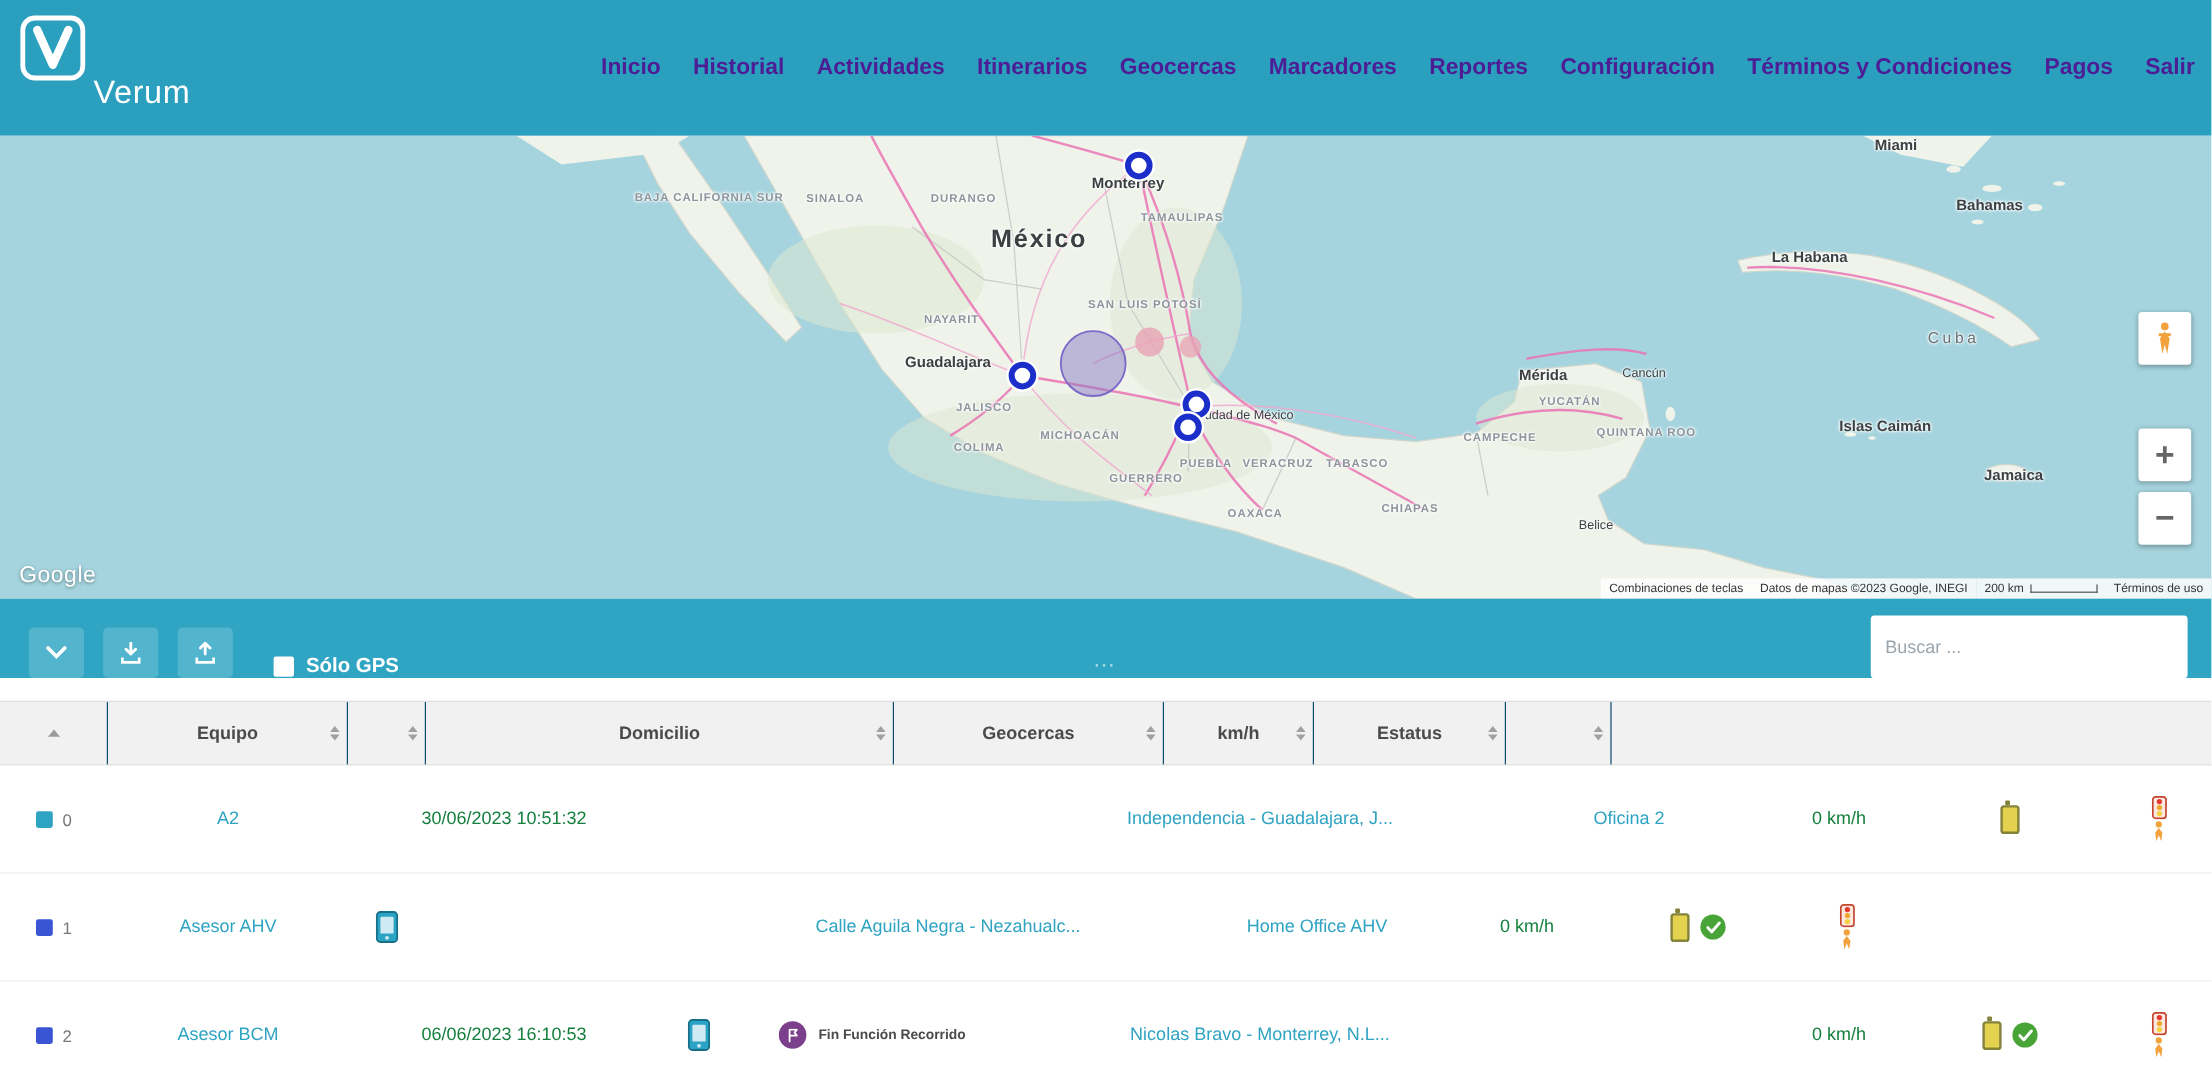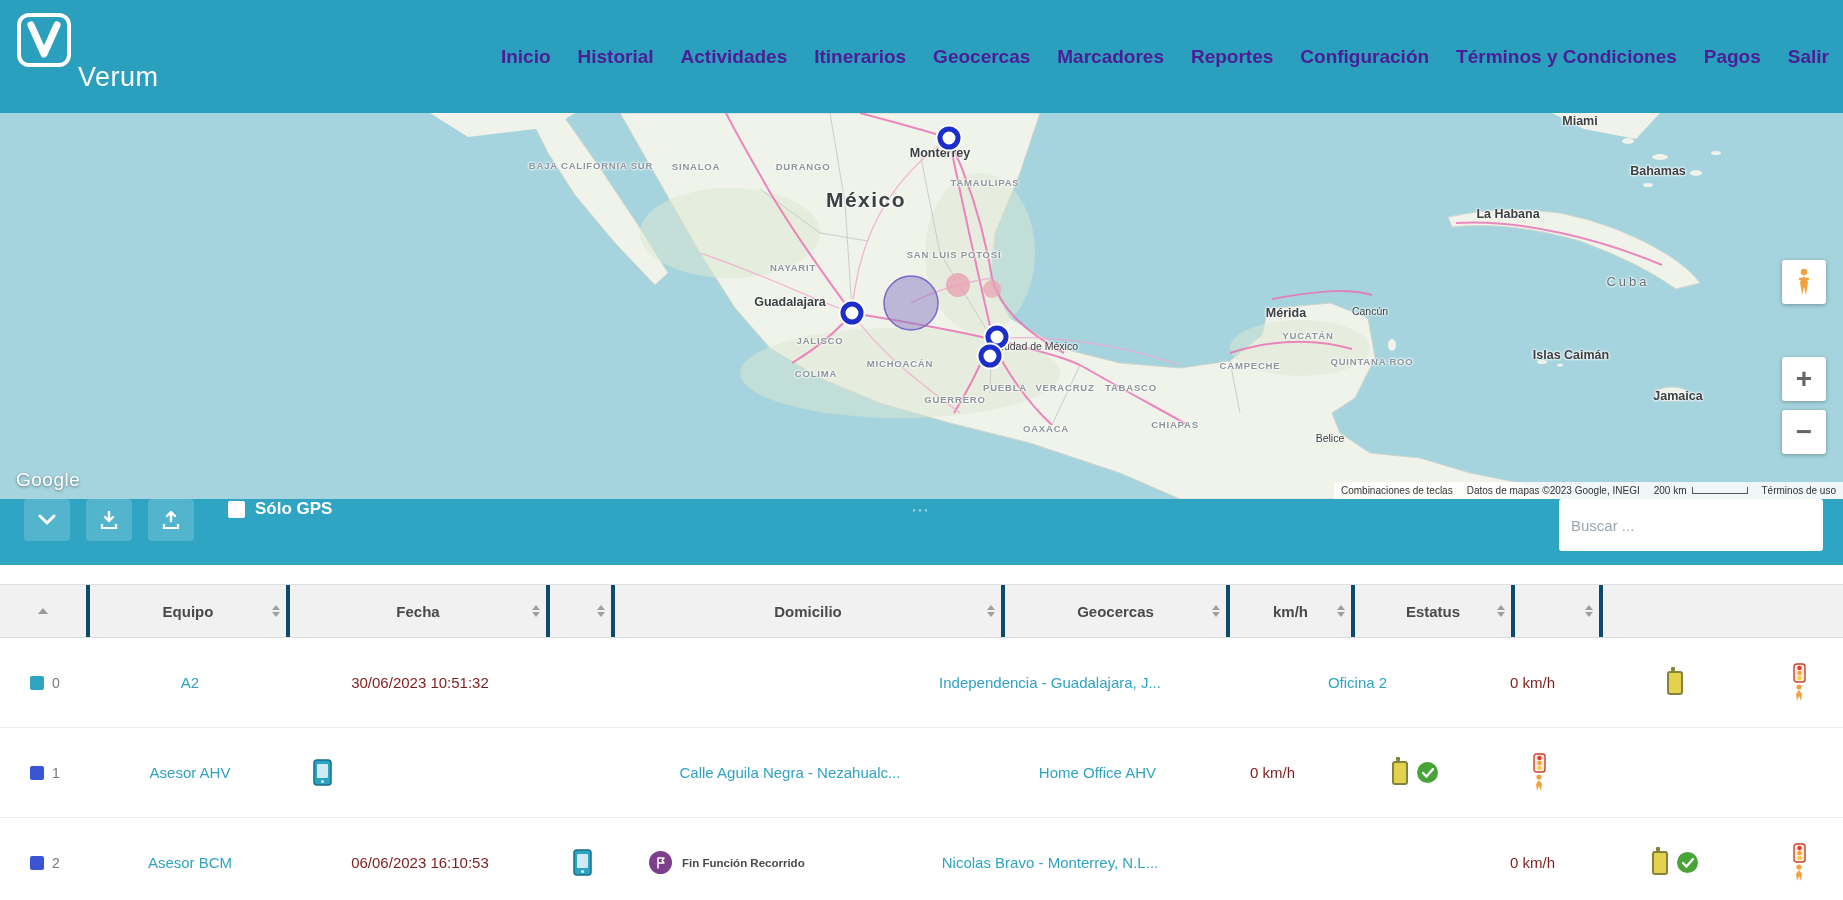--- a/index.html
+++ b/index.html
@@ -29,51 +29,51 @@
           box-shadow:0 1px 4px rgba(0,0,0,.3);display:flex;align-items:center;justify-content:center;cursor:pointer;z-index:5}
   .zoomtxt{font-size:28px;color:#666;font-weight:bold;line-height:1}
   .google{position:absolute;left:16px;bottom:8px;color:#fff;font-size:19px;letter-spacing:.5px;
           text-shadow:0 1px 3px rgba(0,0,0,.45);font-weight:500;z-index:5}
   .attrib{position:absolute;right:0;bottom:0;display:flex;font-size:10px;color:#333;z-index:5}
   .attrib span{background:rgba(255,255,255,.82);padding:3px 7px;display:flex;align-items:center;white-space:nowrap}
   .scalebar{display:inline-block;width:54px;height:6px;border:1.5px solid #555;border-top:none;margin-left:5px}
   .attrib .lnk{cursor:pointer}
 
   
-  .toolbar{position:absolute;left:0;top:499px;width:1843px;height:66px;background:#2FA5C3;display:flex;align-items:flex-start;z-index:9}
+  .toolbar{position:absolute;left:0;top:499px;width:1843px;height:66px;background:#2FA5C3;display:flex;align-items:flex-end;z-index:9}
   .tbtn{width:46px;height:42px;background:rgba(255,255,255,.17);border:none;border-radius:4px;margin-left:16px;
         display:flex;align-items:center;justify-content:center;cursor:pointer}
   .tbtn.first{margin-left:24px}
   .gps{display:flex;align-items:center;margin-left:34px;gap:10px;cursor:pointer}
   .gpsbox{width:17px;height:17px;background:#fff;border-radius:2px;border:none;cursor:pointer}
   .gpslabel{color:#fff;font-weight:bold;font-size:17px}
   .handle{position:absolute;left:50%;transform:translateX(-50%);color:rgba(255,255,255,.55);font-size:18px;letter-spacing:3px}
   .search{position:absolute;right:20px;width:264px;height:52px;border:none;border-radius:3px;padding:0 12px;
           font-size:15px;color:#333;box-sizing:border-box;font-family:"Liberation Sans",sans-serif}
   .search::placeholder{color:#9aa5ad}
 
   
   .tablewrap{position:absolute;left:0;top:584px;width:1843px}
   .thead{display:flex;height:52px;background:#f1f1f1;border-top:1px solid #e0e0e0;border-bottom:1px solid #dcdcdc;
          color:#4a4a4a;font-size:15px;font-weight:bold}
   .tr{display:flex;height:89px;border-bottom:1px solid #ececec;background:#fff;font-size:15px}
   .cell{display:flex;align-items:center;justify-content:center;height:100%;position:relative;box-sizing:border-box}
-  .th{border-right:4px solid #0c4a6e;cursor:pointer}
+  .th{border-right:1px solid #0c4a6e;cursor:pointer}
   .c0{width:90px}.c1{width:200px}.c2{width:260px}.c3{width:65px}.c4{width:240px}
   .c5{width:390px}.c6{width:225px}.c7{width:125px}.c8{width:160px}.c9{width:88px}
   .sort{position:absolute;right:6px;top:50%;transform:translateY(-50%);display:flex;flex-direction:column;align-items:center;cursor:pointer}
   .tru{width:0;height:0;border-left:4px solid transparent;border-right:4px solid transparent;border-bottom:5px solid #a0a0a0;margin-bottom:2px}
   .trd{width:0;height:0;border-left:4px solid transparent;border-right:4px solid transparent;border-top:5px solid #a0a0a0}
   .caretup{width:0;height:0;border-left:5px solid transparent;border-right:5px solid transparent;border-bottom:6px solid #9a9a9a;cursor:pointer}
   .firstcell{gap:8px}
   .rowchk{width:14px;height:14px;border-radius:2px;cursor:pointer;border:none}
   .chk-teal{background:#2fa3c2}.chk-blue{background:#3a55d4}
   .idx{color:#777;font-size:14px}
   .link{color:#2fa3c2;cursor:pointer}
-  .muted{color:#7f1d1d}
+  .muted{color:#15803d}
   .checkcell{justify-content:flex-start;padding-left:34px;gap:10px}
   .pbadge{width:23px;height:23px;border-radius:50%;background:#7b3f8c;display:flex;align-items:center;justify-content:center;flex:none}
   .checktext{font-size:11.5px;font-weight:bold;color:#4a4a4a}
   .bat{width:12px;height:20px;border:2px solid #83833c;border-radius:3px;background:#e4d24f;position:relative;flex:none}
   .bat::before{content:"";position:absolute;top:-6px;left:2px;width:4px;height:4px;background:#83833c;border-radius:1px}
   .gbadge{width:21px;height:21px;border-radius:50%;background:#49a437;display:flex;align-items:center;justify-content:center;margin-left:9px;flex:none}
   .staticons{display:flex;flex-direction:column;align-items:center;gap:1px}
 </style>
 </head>
 <body>
@@ -256,27 +256,20 @@
     <div class="cell th c0">
         <span class="caretup"></span>
       </div>
     <div class="cell th c1">
         <span>Equipo</span>
         <span class="sort">
           <i class="tru"></i>
           <i class="trd"></i>
         </span>
       </div>
-    <div class="cell th c2">
-        <span>Fecha</span>
-        <span class="sort">
-          <i class="tru"></i>
-          <i class="trd"></i>
-        </span>
-      </div>
     <div class="cell th c3">
         <span class="sort">
           <i class="tru"></i>
           <i class="trd"></i>
         </span>
       </div>
     <div class="cell th c5">
         <span>Domicilio</span>
         <span class="sort">
           <i class="tru"></i>

